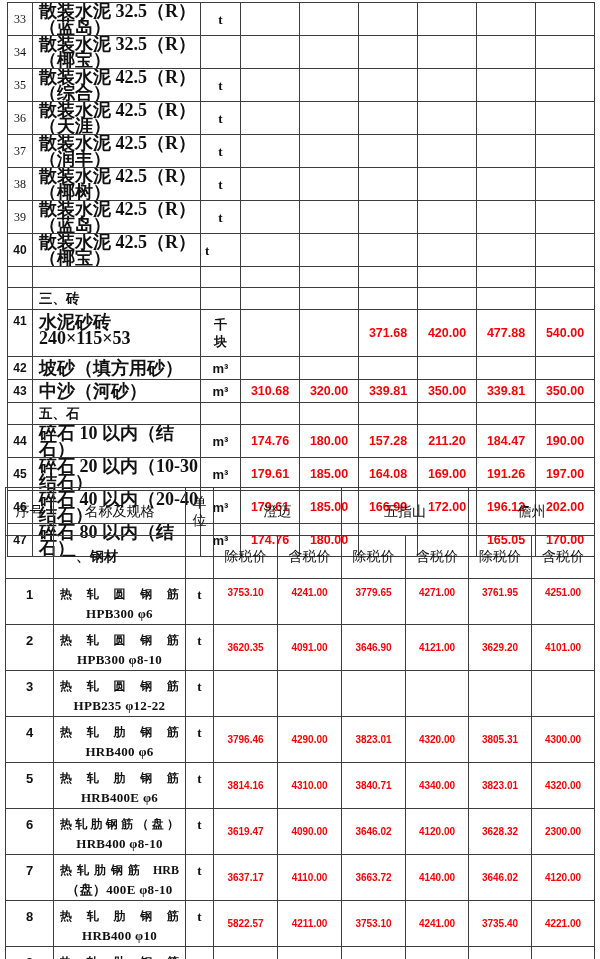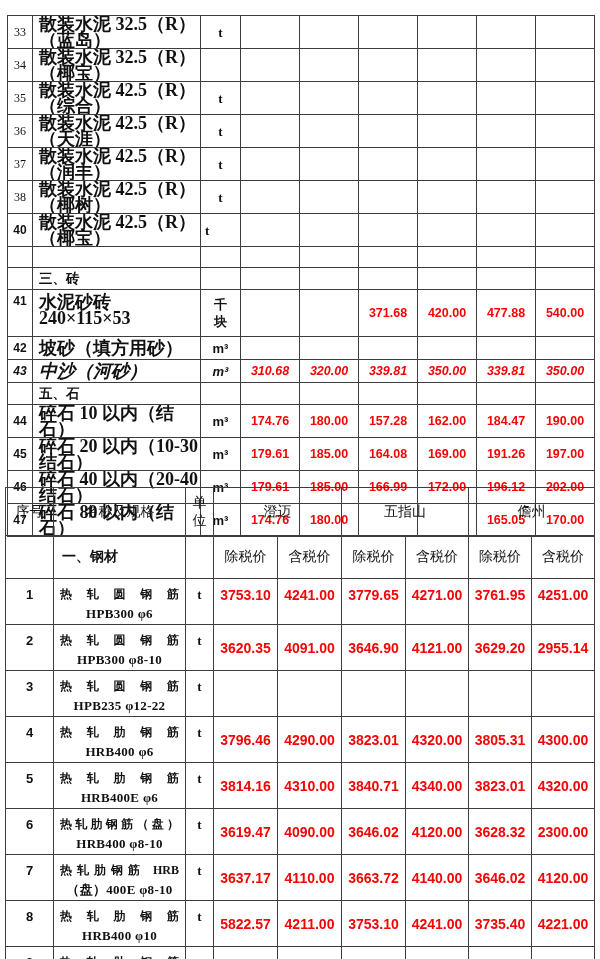--- a/index.html
+++ b/index.html
@@ -12,42 +12,42 @@
   body{
     width:600px;height:959px;overflow:hidden;position:relative;
     background:var(--bg);
     font-family:"Liberation Serif","DejaVu Serif",serif;
     color:var(--text);
   }
   table{border-collapse:collapse;table-layout:fixed;}
   td{border:1.5px solid var(--border);padding:0;overflow:hidden;vertical-align:middle;}
 
   
-  .t1{position:absolute;left:7px;top:15px;width:588px;}
+  .t1{position:absolute;left:7px;top:2px;width:588px;}
   .t1 .c-no{text-align:center;font-size:12px;font-family:"Liberation Serif","DejaVu Serif",serif;}
   .t1 .c-no.bold-no{font-family:"Liberation Sans","DejaVu Sans",sans-serif;font-weight:700;font-size:12px;}
   .t1 .c-name{font-weight:700;font-size:18px;padding-left:6px;line-height:16px;}
   .t1 .c-name.sec{font-size:13.5px;}
   .t1 .c-unit{text-align:center;font-weight:700;font-size:13px;line-height:17px;}
   .t1 .c-unit.left{text-align:left;padding-left:4px;}
   .t1 .c-unit.u-sans{font-family:"Liberation Sans","DejaVu Sans",sans-serif;}
   .t1 .c-price{color:var(--red);text-align:center;font-family:"Liberation Sans","DejaVu Sans",sans-serif;font-weight:700;font-size:12.5px;}
   .t1 tr.tall .c-no,.t1 tr.tall .c-name{vertical-align:top;padding-top:4px;}
 
   
   .t2{position:absolute;left:5px;top:487px;width:590px;}
   .t2 .h1 td,.t2 .h2 td{text-align:center;font-size:14px;line-height:18px;}
   .t2 .h2 .section-label{text-align:left;padding-left:8px;font-weight:700;}
   .t2 .c-no{vertical-align:top;padding-top:8px;text-align:center;
             font-family:"Liberation Sans","DejaVu Sans",sans-serif;font-weight:700;font-size:13px;}
   .t2 .c-name{vertical-align:top;padding:5px 6px 0 6px;}
   .t2 .nl1{text-align:justify;text-align-last:justify;font-weight:700;font-size:12px;line-height:20px;}
   .t2 .nl2{text-align:center;font-weight:700;font-size:13px;line-height:20px;letter-spacing:.3px;}
   .t2 .c-unit{vertical-align:top;padding-top:8px;text-align:center;font-weight:700;font-size:13px;}
-  .t2 .c-price{color:var(--red);text-align:center;font-family:"Liberation Sans","DejaVu Sans",sans-serif;font-weight:700;font-size:14px;}
+  .t2 .c-price{color:var(--red);text-align:center;font-family:"Liberation Sans","DejaVu Sans",sans-serif;font-weight:700;font-size:10px;}
   .t2 tr.top-prices .c-price{vertical-align:top;padding-top:8px;}
 </style>
 </head>
 <body>
 
 <table class="t1">
   <colgroup>
     <col style="width:25px">
       <col style="width:168px">
       <col style="width:40px">
@@ -119,20 +119,31 @@
         <td class="c-name">散装水泥 42.5（R）（椰树）</td>
         <td class="c-unit">t</td>
         <td class="c-price"></td>
         <td class="c-price"></td>
         <td class="c-price"></td>
         <td class="c-price"></td>
         <td class="c-price"></td>
         <td class="c-price"></td>
       </tr>
       <tr style="height: 23px;">
+        <td class="c-no">39</td>
+        <td class="c-name">散装水泥 42.5（R）（蓝岛）</td>
+        <td class="c-unit">t</td>
+        <td class="c-price"></td>
+        <td class="c-price"></td>
+        <td class="c-price"></td>
+        <td class="c-price"></td>
+        <td class="c-price"></td>
+        <td class="c-price"></td>
+      </tr>
+      <tr style="height: 23px;">
         <td class="c-no bold-no">40</td>
         <td class="c-name">散装水泥 42.5（R）（椰宝）</td>
         <td class="c-unit left">t</td>
         <td class="c-price"></td>
         <td class="c-price"></td>
         <td class="c-price"></td>
         <td class="c-price"></td>
         <td class="c-price"></td>
         <td class="c-price"></td>
       </tr>
@@ -176,21 +187,21 @@
         <td class="c-no bold-no">42</td>
         <td class="c-name">坡砂（填方用砂）</td>
         <td class="c-unit u-sans">m³</td>
         <td class="c-price"></td>
         <td class="c-price"></td>
         <td class="c-price"></td>
         <td class="c-price"></td>
         <td class="c-price"></td>
         <td class="c-price"></td>
       </tr>
-      <tr style="height: 23px; font-style: italic;">
+      <tr style="height: 23px;">
         <td class="c-no bold-no">43</td>
         <td class="c-name">中沙（河砂）</td>
         <td class="c-unit u-sans">m³</td>
         <td class="c-price">310.68</td>
         <td class="c-price">320.00</td>
         <td class="c-price">339.81</td>
         <td class="c-price">350.00</td>
         <td class="c-price">339.81</td>
         <td class="c-price">350.00</td>
       </tr>
@@ -205,21 +216,21 @@
         <td class="c-price"></td>
         <td class="c-price"></td>
       </tr>
       <tr style="height: 28px;">
         <td class="c-no bold-no">44</td>
         <td class="c-name">碎石 10 以内（结石）</td>
         <td class="c-unit u-sans">m³</td>
         <td class="c-price">174.76</td>
         <td class="c-price">180.00</td>
         <td class="c-price">157.28</td>
-        <td class="c-price">162.00</td>
+        <td class="c-price">211.20</td>
         <td class="c-price">184.47</td>
         <td class="c-price">190.00</td>
       </tr>
       <tr style="height: 28px;">
         <td class="c-no bold-no">45</td>
         <td class="c-name">碎石 20 以内（10-30 结石）</td>
         <td class="c-unit u-sans">m³</td>
         <td class="c-price">179.61</td>
         <td class="c-price">185.00</td>
         <td class="c-price">164.08</td>
@@ -305,21 +316,21 @@
         <td class="c-name">
           <div class="nl1">热 轧 圆 钢 筋</div>
           <div class="nl2">HPB300 φ8-10</div>
         </td>
         <td class="c-unit">t</td>
         <td class="c-price">3620.35</td>
         <td class="c-price">4091.00</td>
         <td class="c-price">3646.90</td>
         <td class="c-price">4121.00</td>
         <td class="c-price">3629.20</td>
-        <td class="c-price">2955.14</td>
+        <td class="c-price">4101.00</td>
       </tr>
       <tr style="height: 45px;">
         <td class="c-no">3</td>
         <td class="c-name">
           <div class="nl1">热 轧 圆 钢 筋</div>
           <div class="nl2">HPB235 φ12-22</div>
         </td>
         <td class="c-unit">t</td>
         <td class="c-price"></td>
         <td class="c-price"></td>

